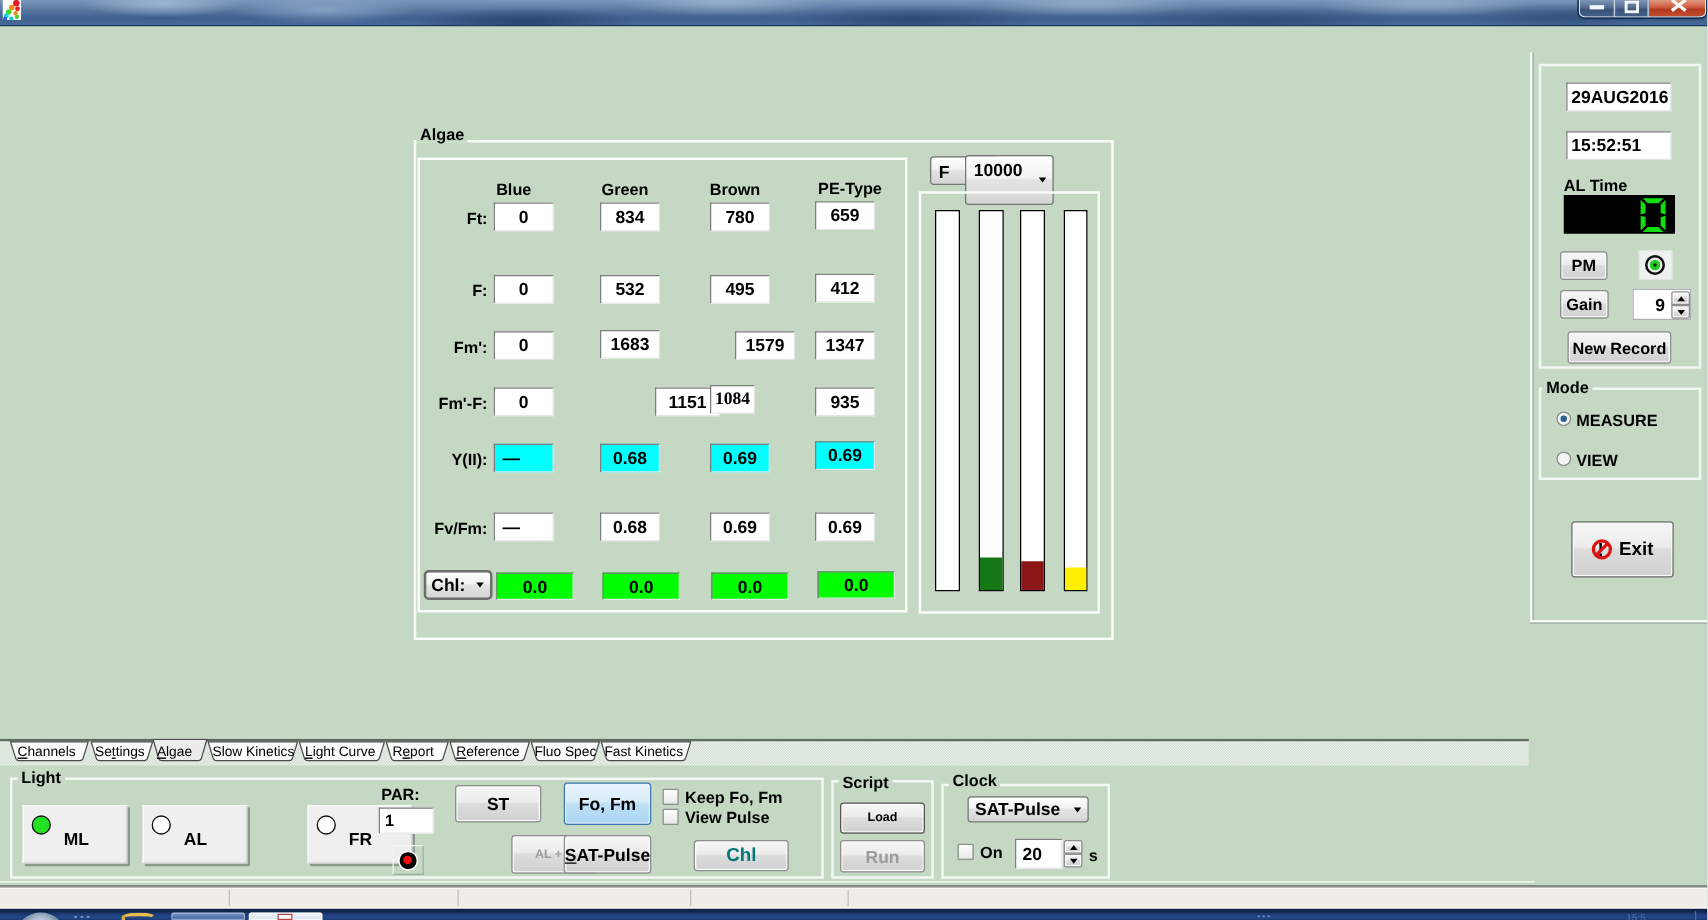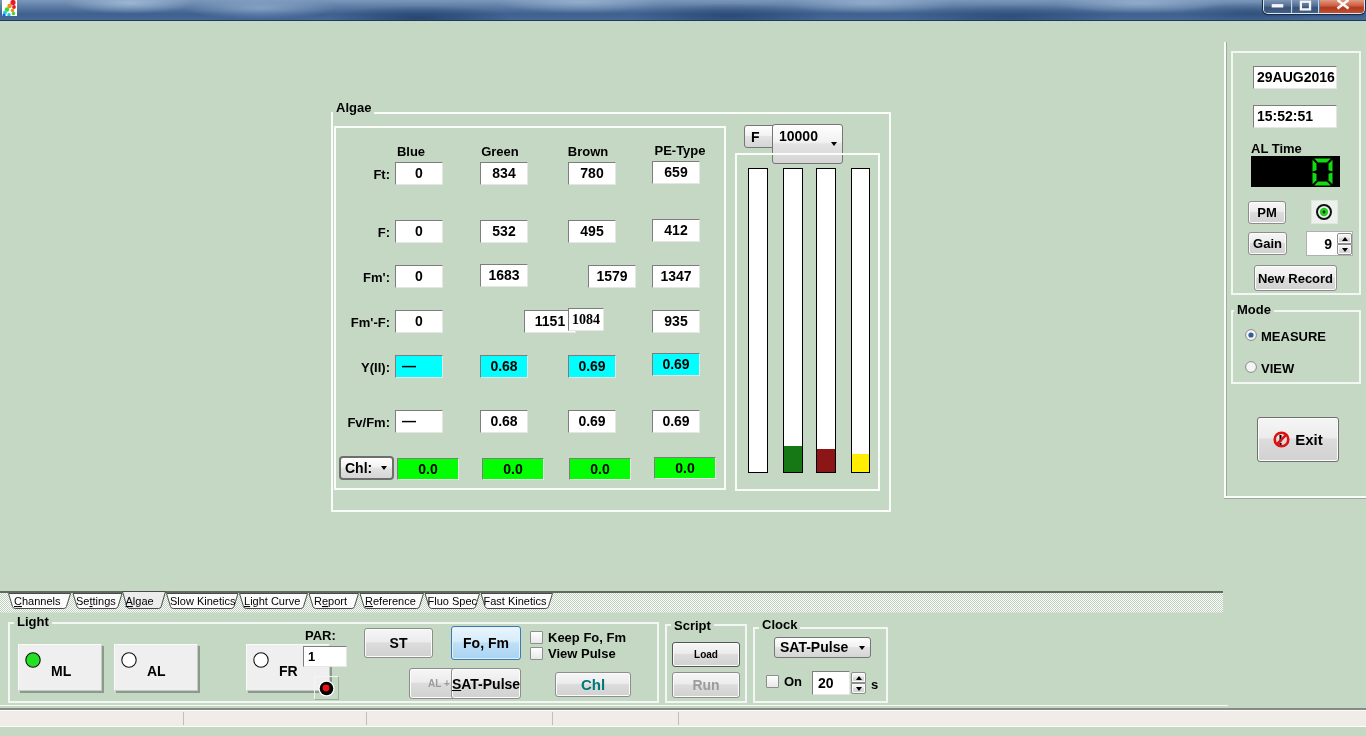--- a/index.html
+++ b/index.html
@@ -313,13 +313,24 @@
 <div class="lbl" style="left:871px;top:677px;">s</div>
 
 <div style="left:0;top:705px;width:1228px;height:1px;background:#f6faf6;"></div>
 <div id="statusbar" style="left:0;top:708px;width:1366px;height:19px;background:#f0ede9;border-top:2px solid #878b87;box-shadow:inset 0 1px 0 #fdfcfb,inset 0 -1px 0 #fdfcfb;">
  <div style="left:183px;top:2px;width:1px;height:13px;background:#c2beb6;"></div>
  <div style="left:366px;top:2px;width:1px;height:13px;background:#c2beb6;"></div>
  <div style="left:552px;top:2px;width:1px;height:13px;background:#c2beb6;"></div>
  <div style="left:678px;top:2px;width:1px;height:13px;background:#c2beb6;"></div>
 </div>
 
+<div id="taskbar" style="left:0;top:727px;width:1366px;height:9px;background:linear-gradient(180deg,#0f2147 0%,#12264f 25%,#1d3a74 45%,#24478a 75%,#1d3a74 100%);">
+ <div style="left:14px;top:3px;width:37px;height:30px;border-radius:50%;background:radial-gradient(circle at 50% 45%,#e8eef3 0%,#a8bccb 40%,#4d6f96 75%);box-shadow:0 0 2px rgba(0,0,0,.5);"></div>
+ <div style="left:58px;top:5px;width:14px;height:3px;background:radial-gradient(circle,#7d97bd 1px,transparent 1px) 0 0/5px 3px;"></div>
+ <div style="left:97px;top:3px;width:28px;height:8px;border-radius:50% 50% 0 0;border-top:3px solid #e8bb4e;border-left:3px solid #d8a93e;border-right:3px solid transparent;"></div>
+ <div style="left:137px;top:3px;width:59px;height:6px;border-radius:2px 2px 0 0;background:linear-gradient(180deg,#7e99c4,#3d60a0);box-shadow:inset 0 0 0 1px rgba(255,255,255,.4);"></div>
+ <div style="left:199px;top:3px;width:59px;height:6px;border-radius:2px 2px 0 0;background:linear-gradient(180deg,#f4f8fb,#d4dfea);box-shadow:inset 0 0 0 1px rgba(255,255,255,.75);"></div>
+ <div style="left:222px;top:4px;width:12px;height:5px;background:#fff;border:1px solid #b44;"></div>
+ <div style="left:1005px;top:5px;width:12px;height:2px;background:radial-gradient(circle,#6f89af 1px,transparent 1px) 0 0/4px 2px;"></div>
+ <div style="left:1356px;top:2px;width:1px;height:7px;background:#4a6da6;"></div>
+ <div style="left:1301px;top:3px;font-size:8px;color:#57719c;">15:5</div>
 </div>
+</div>
 
 </body></html>

